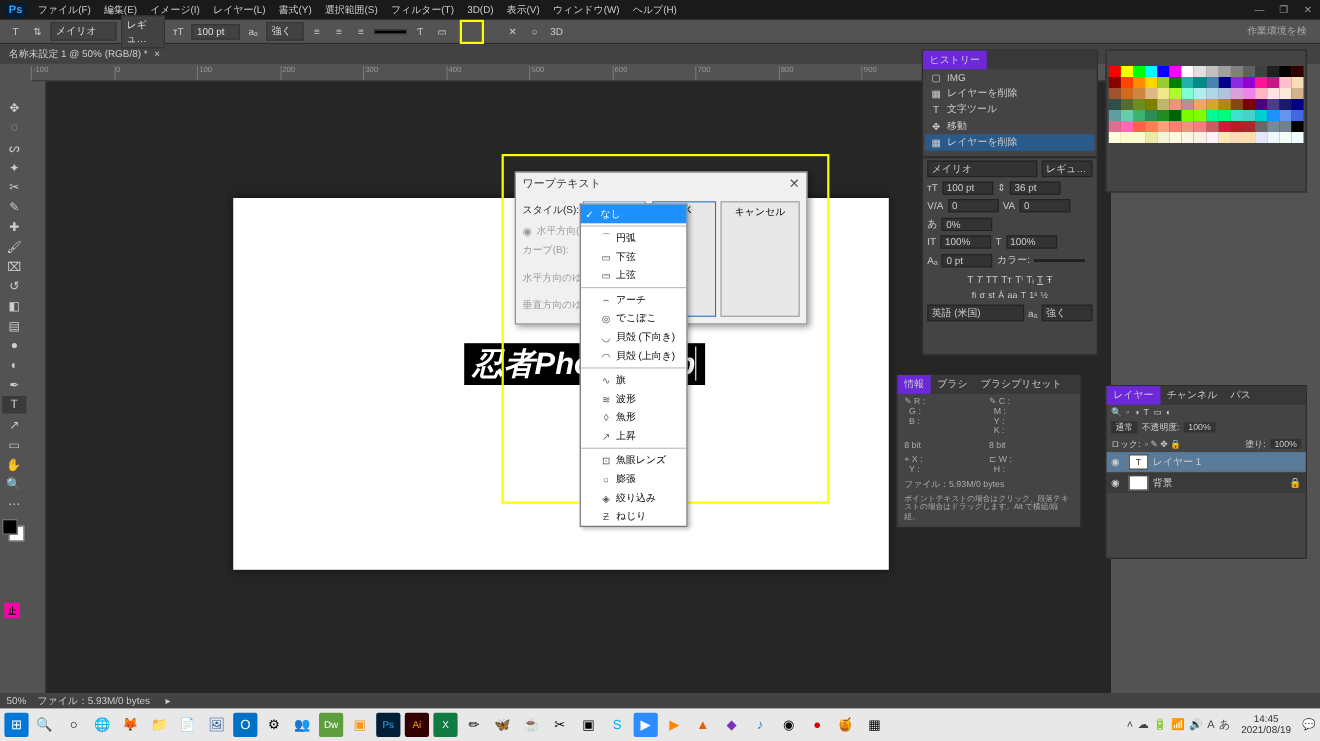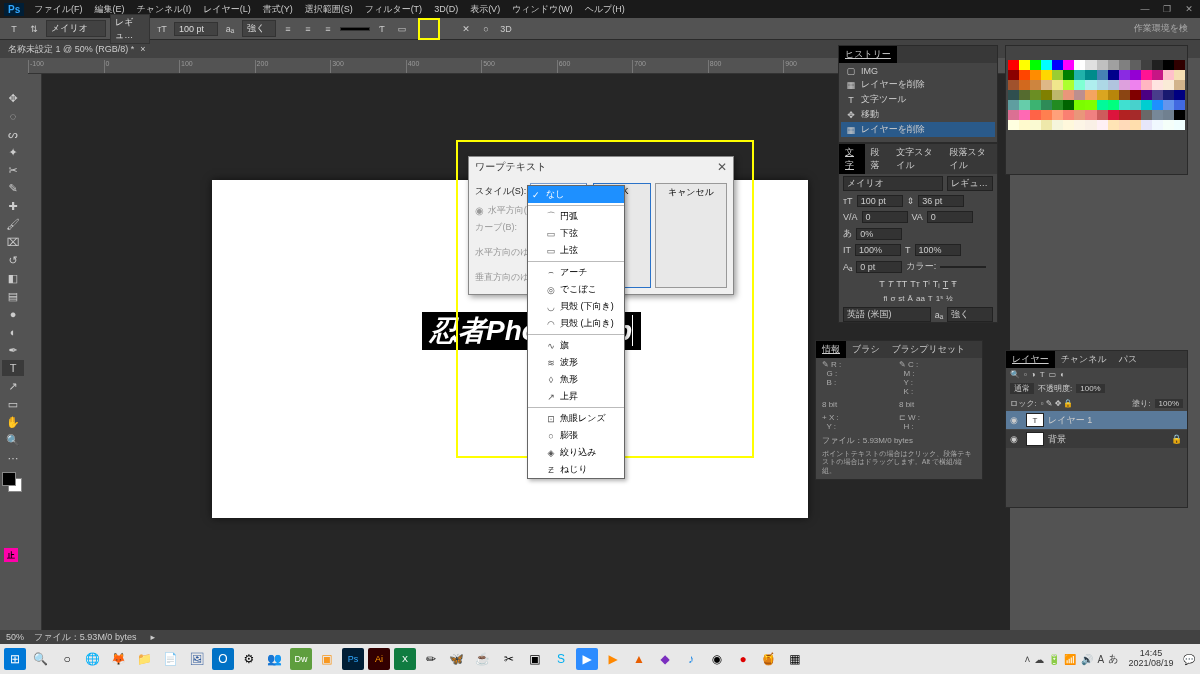--- a/index.html
+++ b/index.html
@@ -58,21 +58,21 @@
 .dropdown .dd-item.sel { background: #1e90ff; color: #fff; }
 .dropdown .dd-item.sel::before { content: "✓"; position: absolute; left: 4px; }
 .dropdown .dd-sep { border-top: 1px solid #bbb; margin: 2px 0; }
 .dropdown .dd-icon { width: 10px; display: inline-block; text-align: center; color: #555; font-size: 9px; }
 
 
 .panel-r { position: absolute; background: #444; color: #ccc; font-size: 9px; border: 1px solid #2a2a2a; }
 .panel-history { left: 838px; top: 45px; width: 160px; height: 98px; }
 .panel-tabs { display: flex; background: #383838; }
 .panel-tabs span { padding: 2px 6px; font-size: 9px; }
-.panel-tabs span.act { background: #000000; text-decoration: underline; }
+.panel-tabs span.act { background: #6d28d9; }
 .panel-history .list { padding: 2px; }
 .panel-history .hi { display: flex; align-items: center; gap: 4px; padding: 1px 4px; }
 .panel-history .hi.act { background: #2a5a8a; }
 .panel-history .hi .ic { width: 12px; text-align: center; }
 
 .panel-char { left: 838px; top: 143px; width: 160px; height: 180px; }
 .panel-char .crow { display: flex; gap: 4px; padding: 2px 4px; align-items: center; }
 .panel-char .cin { background: #333; border: 1px solid #222; padding: 0 3px; font-size: 9px; color: #ccc; flex: 1; }
 .panel-char .cin.sm { flex: none; width: 46px; }
 
@@ -100,21 +100,21 @@
 .taskbar .clock { font-size: 9px; color: #333; text-align: center; line-height: 1.1; padding: 0 6px; }
 .taskbar .tray { color: #444; font-size: 10px; }
 </style>
 </head>
 <body>
 
 <div class="titlebar">
   <span class="logo">Ps</span>
   <span class="menu-item">ファイル(F)</span>
   <span class="menu-item">編集(E)</span>
-  <span class="menu-item">チャンネル(I)</span>
+  <span class="menu-item">イメージ(I)</span>
   <span class="menu-item">レイヤー(L)</span>
   <span class="menu-item">書式(Y)</span>
   <span class="menu-item">選択範囲(S)</span>
   <span class="menu-item">フィルター(T)</span>
   <span class="menu-item">3D(D)</span>
   <span class="menu-item">表示(V)</span>
   <span class="menu-item">ウィンドウ(W)</span>
   <span class="menu-item">ヘルプ(H)</span>
   <span class="spacer"></span>
   <span class="win-btn">—</span>
@@ -335,26 +335,20 @@
         <span>移動</span>
       </div>
     <div class="hi act">
         <span class="ic">▦</span>
         <span>レイヤーを削除</span>
       </div>
   </div>
 </div>
 
 <div class="panel-r panel-char">
-  <div class="panel-tabs">
-    <span class="act">文字</span>
-    <span>段落</span>
-    <span>文字スタイル</span>
-    <span>段落スタイル</span>
-  </div>
   <div class="crow">
       <span class="cin">メイリオ</span>
       <span class="cin sm">レギュ…</span>
     </div>
   <div class="crow">
       <span>тT</span>
       <span class="cin sm">100 pt</span>
       <span>⇕</span>
       <span class="cin sm">36 pt</span>
     </div>

